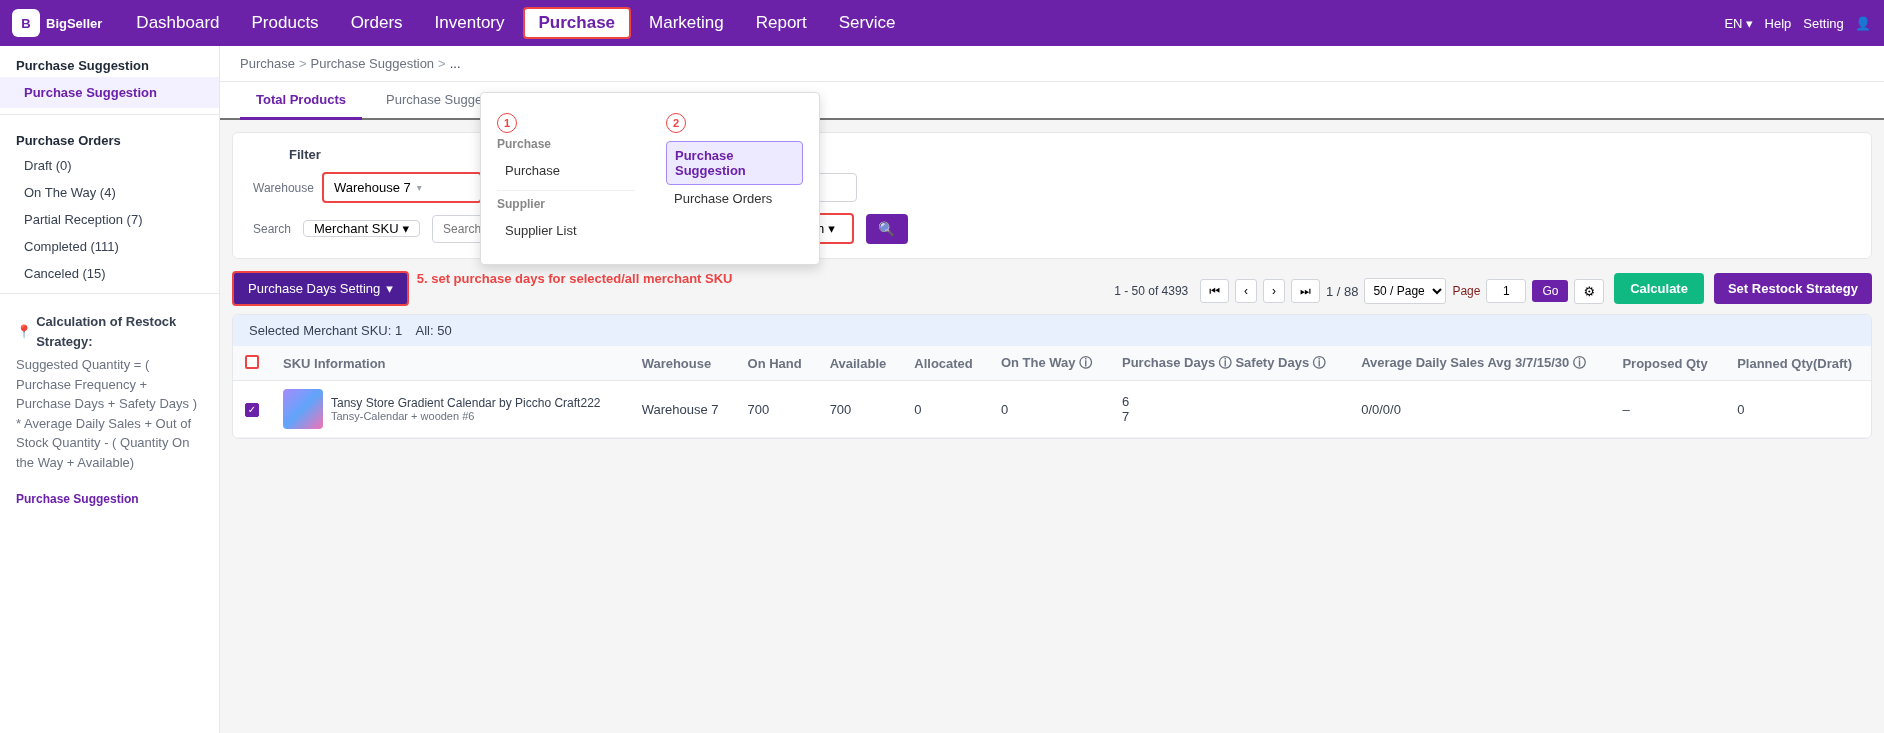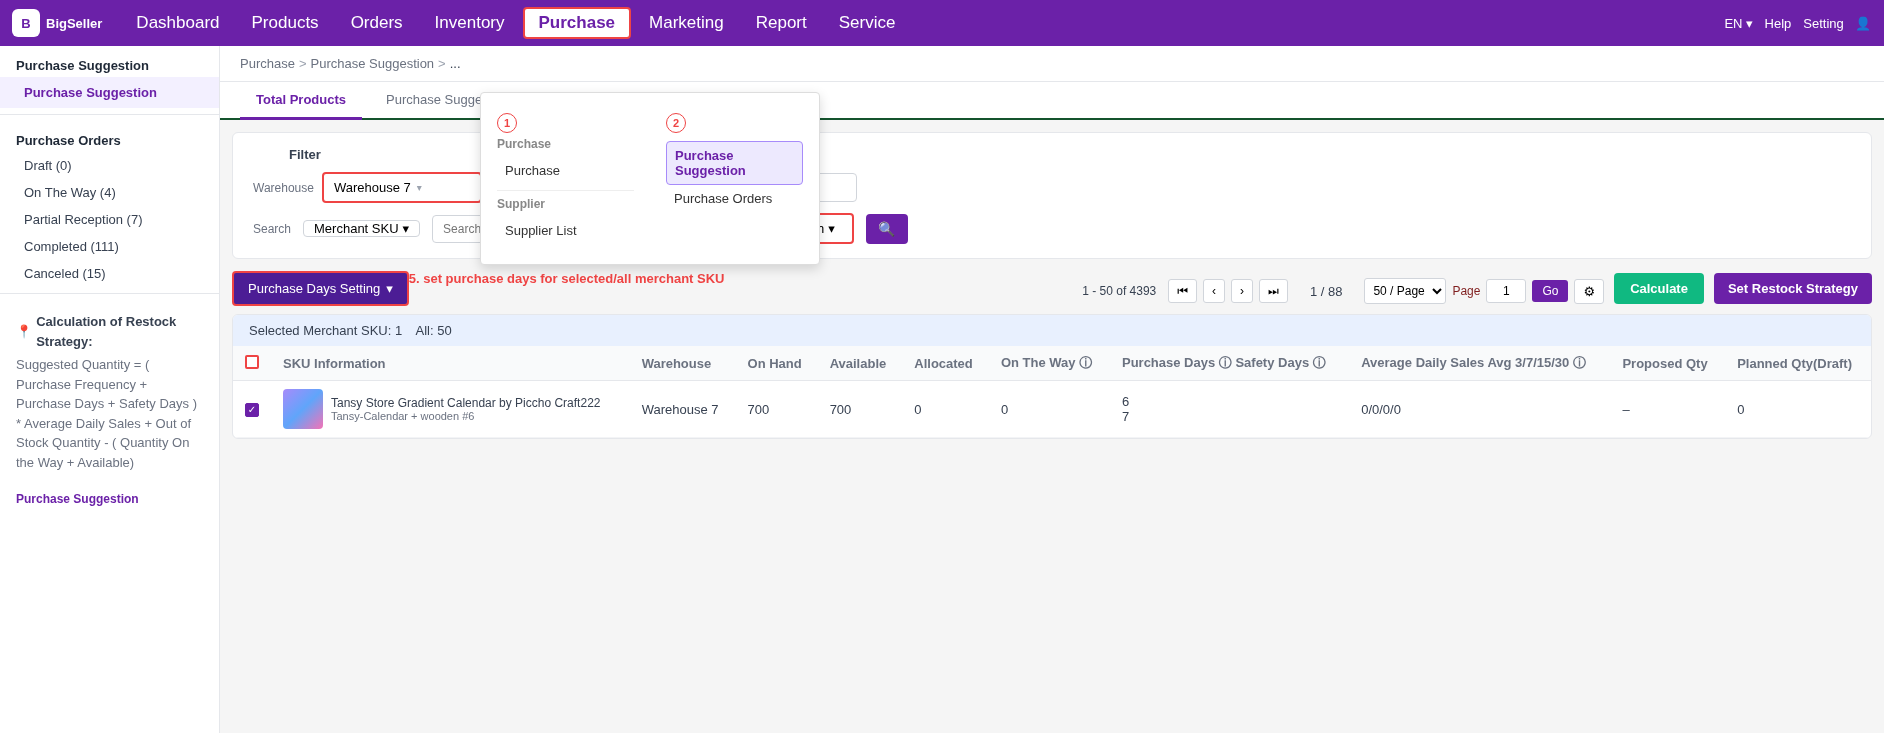--- a/index.html
+++ b/index.html
@@ -108,21 +108,21 @@
     
     .breadcrumb {
       background: white; padding: 10px 20px; display: flex; align-items: center;
       gap: 4px; font-size: 12px; color: #6b7280; border-bottom: 1px solid #e5e7eb;
     }
     .breadcrumb .separator { color: #9ca3af; }
     .breadcrumb .current { color: #374151; }
 
     
     .tabs-row {
-      background: white; padding: 0 20px; border-bottom: 2px solid #14532d;
+      background: white; padding: 0 20px; border-bottom: 2px solid #737373;
       display: flex; align-items: center; gap: 8px;
     }
     .tab {
       padding: 10px 16px; cursor: pointer; font-size: 13px; color: #6b7280;
       border-bottom: 3px solid transparent; margin-bottom: -2px;
     }
     .tab.active { color: #6b21a8; font-weight: 600; border-bottom: 3px solid #6b21a8; }
 
     
     .filter-section {
@@ -164,21 +164,21 @@
     }
     .search-btn {
       background: #6b21a8; color: white; border: none; border-radius: 4px;
       padding: 7px 12px; cursor: pointer; display: flex; align-items: center;
     }
 
     
     .action-row {
       margin: 0 12px 8px 12px; display: flex; align-items: center; justify-content: space-between;
     }
-    .action-left { display: flex; }
+    .action-left { display: flex; gap: 8px; }
     .purchase-days-btn {
       background: #4c1d95; color: white; border: 2px solid #ef4444;
       border-radius: 4px; padding: 8px 14px; cursor: pointer;
       font-size: 13px; display: flex; align-items: center; gap: 6px;
     }
     .action-right { display: flex; align-items: flex-end; gap: 10px; }
     .calculate-btn {
       background: #10b981; color: white; border: none; border-radius: 4px;
       padding: 8px 16px; cursor: pointer; font-size: 13px; font-weight: 600;
     }
@@ -393,21 +393,21 @@
         </button>
         <span class="callout-text" style="font-size:13px;text-align:right;">5. set purchase days for selected/all merchant SKU</span>
       </div>
       <div class="action-right">
         <div class="pagination-row">
           <span class="page-info">1 - 50 of 4393</span>
           <button class="page-btn">⏮</button>
           <button class="page-btn">‹</button>
           <button class="page-btn">›</button>
           <button class="page-btn">⏭</button>
-          <span style="margin:0 16px;">1 / 88</span>
+          <span style="margin:0 0;">1 / 88</span>
           <select class="page-select">
             <option>50 / Page</option>
           </select>
           <span class="page-label">Page</span>
           <input class="page-input" type="text" value="1" style="">
           <button class="go-btn">Go</button>
           <button class="settings-icon-btn">⚙</button>
         </div>
         <button class="calculate-btn">Calculate</button>
         <button class="restock-btn">Set Restock Strategy</button>

